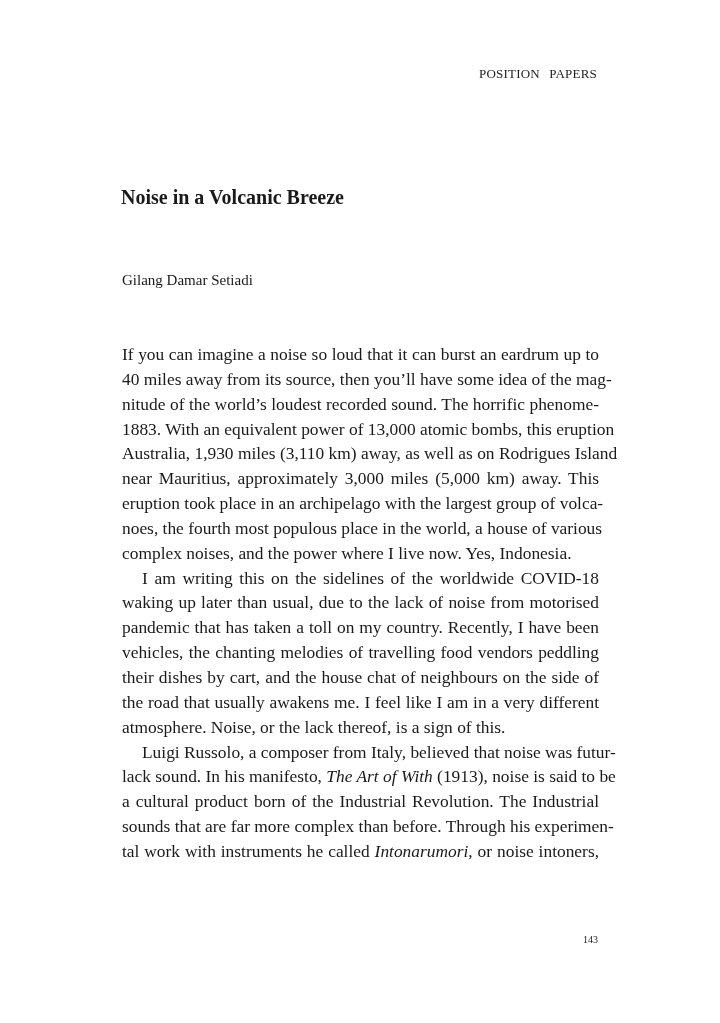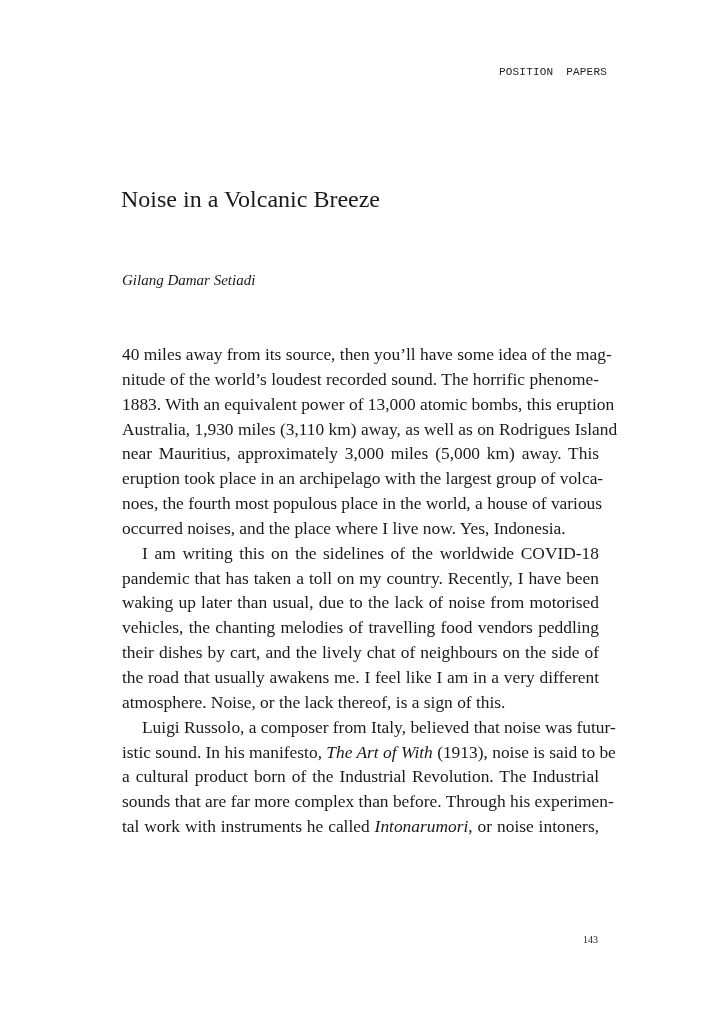--- a/index.html
+++ b/index.html
@@ -11,43 +11,41 @@
       width: 720px;
       height: 1023px;
       position: relative;
       overflow: hidden;
       font-family: "Liberation Serif", "DejaVu Serif", serif;
       color: #1a1a1a;
     }
     .running-head {
       position: absolute;
       top: 66px;
-      right: 113px;
-      font-size: 11px;
+      right: 123px;
+      font-size: 13px;
       letter-spacing: 0.2px;
       color: #222;
       word-spacing: 6px;
-      font-family: Liberation Mono, monospace;
     }
     .title {
       position: absolute;
       top: 186px;
       left: 121px;
       margin: 0;
-      font-size: 24px;
-      font-weight: normal;
+      font-size: 20px;
+      font-weight: bold;
       color: #1a1a1a;
     }
     .author {
       position: absolute;
       top: 272px;
       left: 122px;
       margin: 0;
       font-size: 15px;
-      font-style: italic;
       color: #1a1a1a;
     }
     .body-text {
       position: absolute;
       top: 342px;
       left: 122px;
       width: 477px;
       font-size: 17.4px;
       line-height: 24.85px;
       text-align: justify;
@@ -82,40 +80,41 @@
 <body>
 
 <div class="running-head">POSITION PAPERS</div>
 
 <h1 class="title">Noise in a Volcanic Breeze</h1>
 
 <p class="author">Gilang Damar Setiadi</p>
 
 <div class="body-text">
   <p style="text-indent: 0px;">
+    <span class="line">If you can imagine a noise so loud that it can burst an eardrum up to</span>
     <span class="line">40 miles away from its source, then you’ll have some idea of the mag-</span>
     <span class="line">nitude of the world’s loudest recorded sound. The horrific phenome-</span>
     <span class="line">1883. With an equivalent power of 13,000 atomic bombs, this eruption</span>
     <span class="line">Australia, 1,930 miles (3,110 km) away, as well as on Rodrigues Island</span>
     <span class="line">near Mauritius, approximately 3,000 miles (5,000 km) away. This</span>
     <span class="line">eruption took place in an archipelago with the largest group of volca-</span>
     <span class="line">noes, the fourth most populous place in the world, a house of various</span>
-    <span class="line last">occurred noises, and the place where I live now. Yes, Indonesia.</span>
+    <span class="line last">complex noises, and the power where I live now. Yes, Indonesia.</span>
   </p>
   <p class="indent" style="text-indent: 0px;">
     <span class="line" style="padding-left: 20px;">I am writing this on the sidelines of the worldwide COVID-18</span>
+    <span class="line">waking up later than usual, due to the lack of noise from motorised</span>
     <span class="line">pandemic that has taken a toll on my country. Recently, I have been</span>
-    <span class="line">waking up later than usual, due to the lack of noise from motorised</span>
     <span class="line">vehicles, the chanting melodies of travelling food vendors peddling</span>
-    <span class="line">their dishes by cart, and the lively chat of neighbours on the side of</span>
+    <span class="line">their dishes by cart, and the house chat of neighbours on the side of</span>
     <span class="line">the road that usually awakens me. I feel like I am in a very different</span>
     <span class="line last">atmosphere. Noise, or the lack thereof, is a sign of this.</span>
   </p>
   <p class="indent" style="text-indent: 0px;">
     <span class="line" style="padding-left: 20px;">Luigi Russolo, a composer from Italy, believed that noise was futur-</span>
-    <span class="line"><span>istic sound. In his manifesto, </span><em>The Art of With</em><span> (1913), noise is said to be</span></span>
+    <span class="line"><span>lack sound. In his manifesto, </span><em>The Art of With</em><span> (1913), noise is said to be</span></span>
     <span class="line">a cultural product born of the Industrial Revolution. The Industrial</span>
     <span class="line">sounds that are far more complex than before. Through his experimen-</span>
     <span class="line"><span>tal work with instruments he called </span><em>Intonarumori</em><span>, or noise intoners,</span></span>
   </p>
 </div>
 
 <div class="page-number">143</div>
 
 </body></html>

